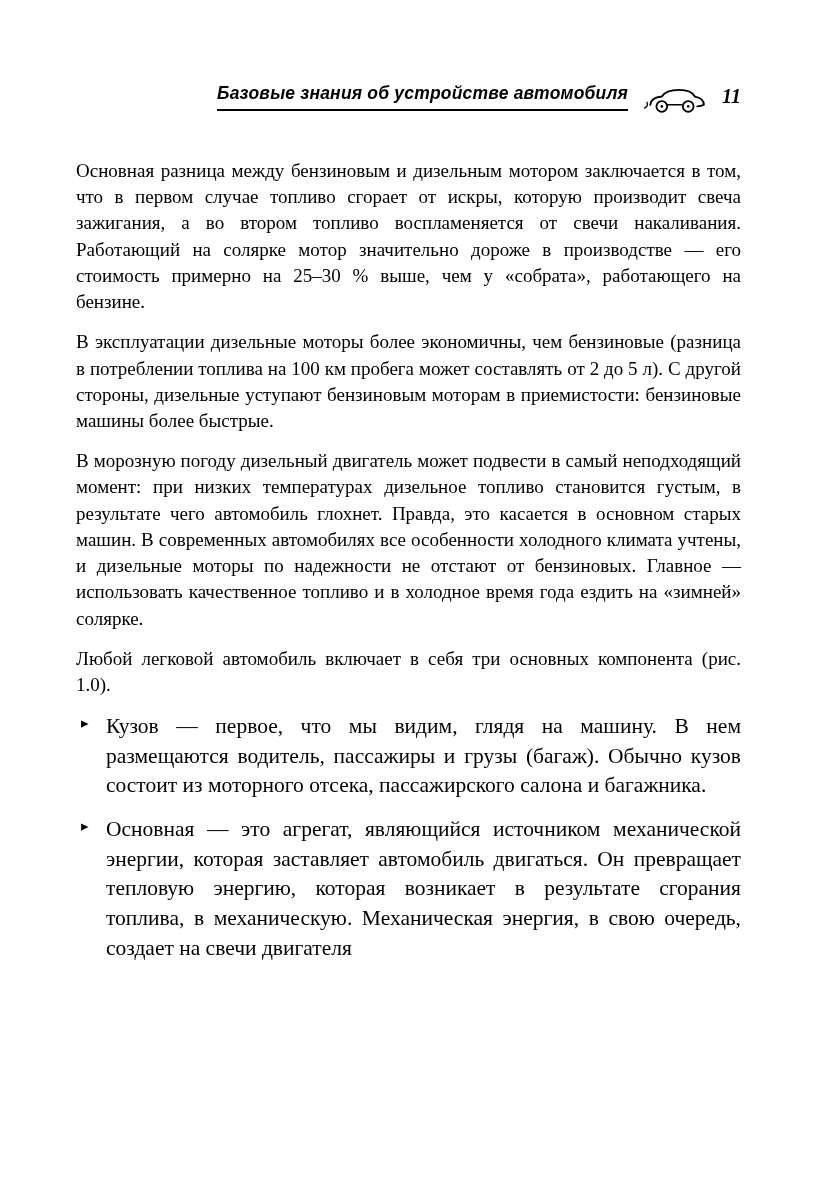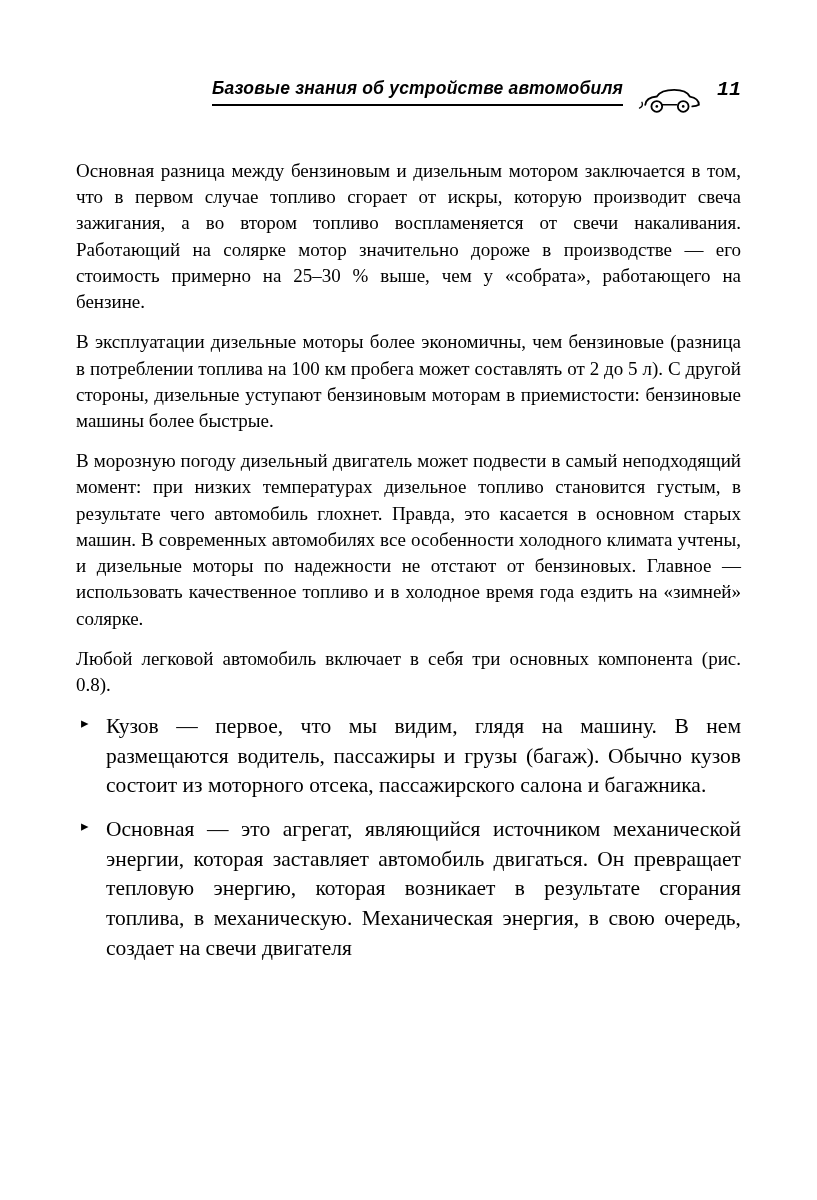--- a/index.html
+++ b/index.html
@@ -13,42 +13,42 @@
     height: 1200px;
     box-sizing: border-box;
     background: #ffffff;
     color: #000000;
     padding: 78px 76px 0 76px;
     font-family: "Liberation Serif", serif;
     overflow: hidden;
   }
   .page-header {
     display: flex;
-    align-items: flex-start;
+    align-items: center;
     justify-content: flex-end;
     gap: 14px;
     margin-bottom: 42px;
   }
   .header-title {
     font-family: "Liberation Sans", sans-serif;
     font-weight: bold;
     font-style: italic;
     font-size: 17.5px;
     letter-spacing: 0.2px;
     border-bottom: 2px solid #000;
     padding-bottom: 5px;
     white-space: nowrap;
   }
   .car-icon {
     display: inline-block;
     position: relative;
     top: 4px;
   }
   .page-number {
-    font-family: Liberation Mono, monospace;
+    font-family: Liberation Serif, serif;
     font-weight: bold;
     font-style: italic;
     font-size: 20px;
     padding-bottom: 2px;
   }
   .body-text p {
     font-size: 19px;
     line-height: 1.38;
     text-align: justify;
     margin: 0 0 14px 0;
@@ -95,21 +95,21 @@
         <circle cx="56" cy="29" r="1.6" fill="#000"></circle>
       </svg>
     </span>
     <span class="page-number">11</span>
   </header>
 
   <main class="body-text">
     <p>Основная разница между бензиновым и дизельным мотором заключается в том, что в первом случае топливо сгорает от искры, которую производит свеча зажигания, а во втором топливо воспламеняется от свечи накаливания. Работающий на солярке мотор значительно дороже в производстве — его стоимость примерно на 25–30 % выше, чем у «собрата», работающего на бензине.</p>
     <p>В эксплуатации дизельные моторы более экономичны, чем бензиновые (разница в потреблении топлива на 100 км пробега может составлять от 2 до 5 л). С другой стороны, дизельные уступают бензиновым моторам в приемистости: бензиновые машины более быстрые.</p>
     <p>В морозную погоду дизельный двигатель может подвести в самый неподходящий момент: при низких температурах дизельное топливо становится густым, в результате чего автомобиль глохнет. Правда, это касается в основном старых машин. В современных автомобилях все особенности холодного климата учтены, и дизельные моторы по надежности не отстают от бензиновых. Главное — использовать качественное топливо и в холодное время года ездить на «зимней» солярке.</p>
-    <p>Любой легковой автомобиль включает в себя три основных компонента (рис. 0.8).</p>
+    <p>Любой легковой автомобиль включает в себя три основных компонента (рис. 1.0).</p>
 
     <ul class="bullet-list">
       <li>
         <span class="bullet-marker">▸</span>
         <span class="lead">Кузов</span>
         <span>— первое, что мы видим, глядя на машину. В нем размещаются водитель, пассажиры и грузы (багаж). Обычно кузов состоит из моторного отсека, пассажирского салона и багажника.</span>
       </li>
       <li>
         <span class="bullet-marker">▸</span>
         <span class="lead">Основная</span>

